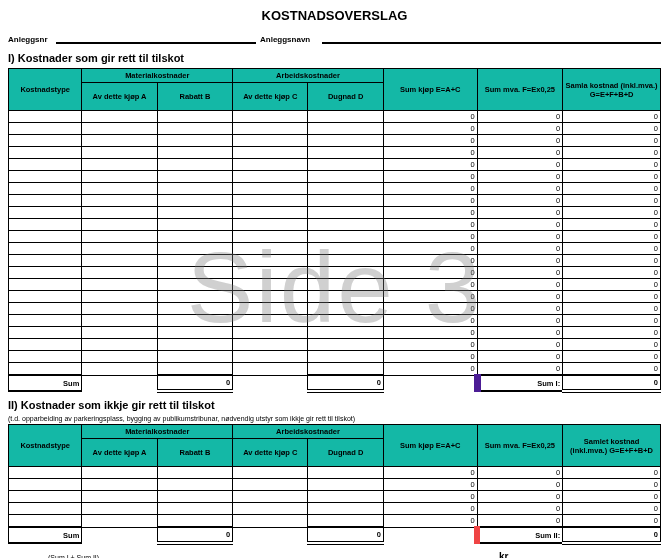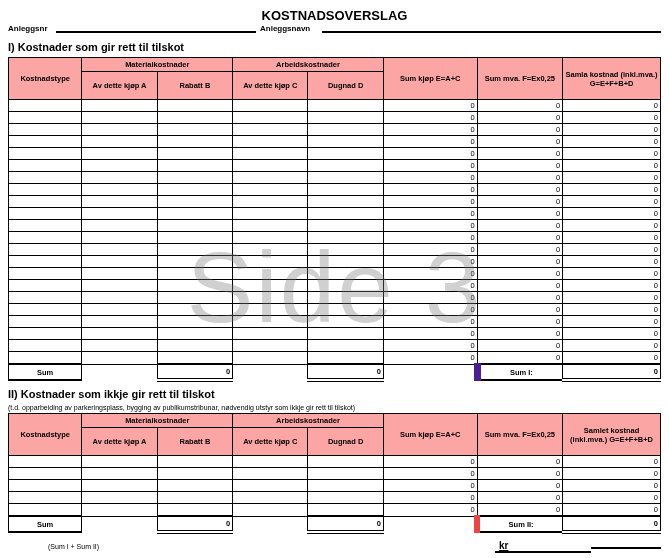--- a/index.html
+++ b/index.html
@@ -9,21 +9,21 @@
     font-family: Arial, Helvetica, sans-serif;
     font-size: 8px;
     background: #fff;
     width: 669px;
     position: relative;
   }
   .title {
     text-align: center;
     font-weight: bold;
     font-size: 13px;
-    margin-bottom: 1px;
+    margin-bottom: 12px;
   }
   .anlegg-row {
     display: flex;
     font-size: 8px;
     font-weight: bold;
     margin-bottom: 8px;
   }
   .anlegg-row .lbl1 { width: 48px; }
   .anlegg-row .val1 { width: 200px; border-bottom: 2px solid #000; margin-right: 4px; }
   .anlegg-row .lbl2 { width: 62px; }
@@ -43,26 +43,26 @@
     table-layout: fixed;
   }
   th, td {
     border: 1px solid #000;
     padding: 1px 2px;
     height: 12px;
     font-size: 7.5px;
     vertical-align: middle;
   }
   th {
-    background: #fca5a5;
+    background: #14b8a6;
     font-weight: bold;
     text-align: center;
   }
   td { text-align: right; }
-  td.left { text-align: center; }
+  td.left { text-align: right; }
   .group-hdr {
     height: 14px;
   }
   .sub-hdr {
     height: 28px;
   }
   tr.sumrow td {
     border-top: 2px solid #000;
     border-bottom: 2px solid #000;
     height: 16px;

